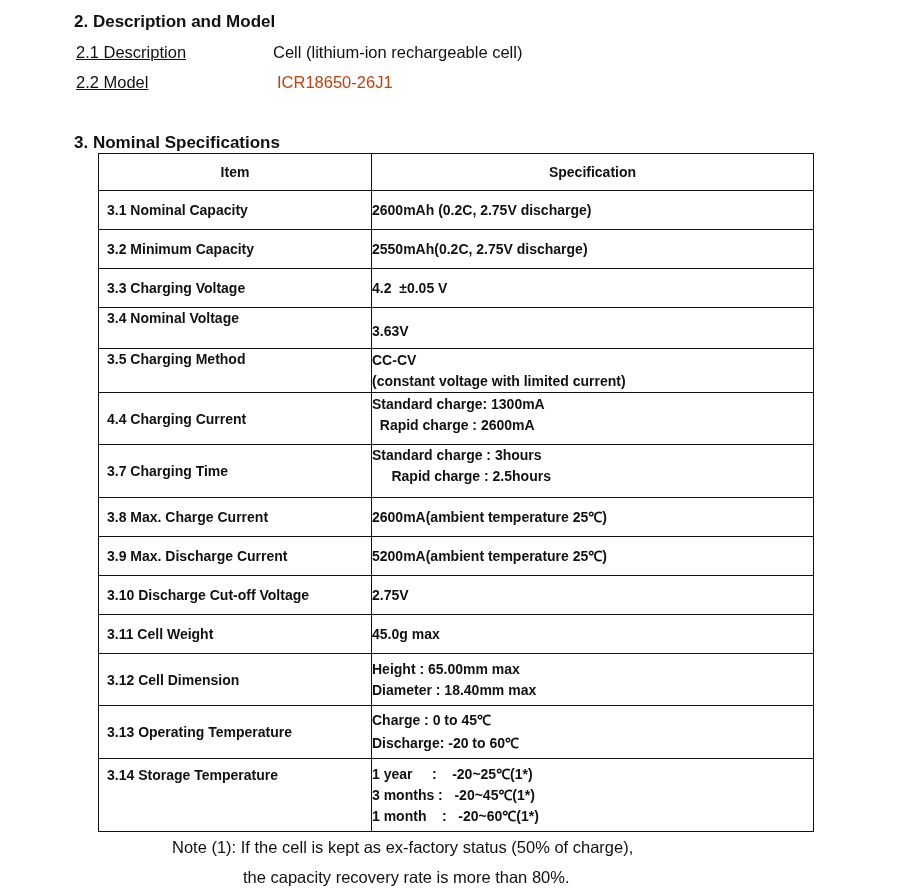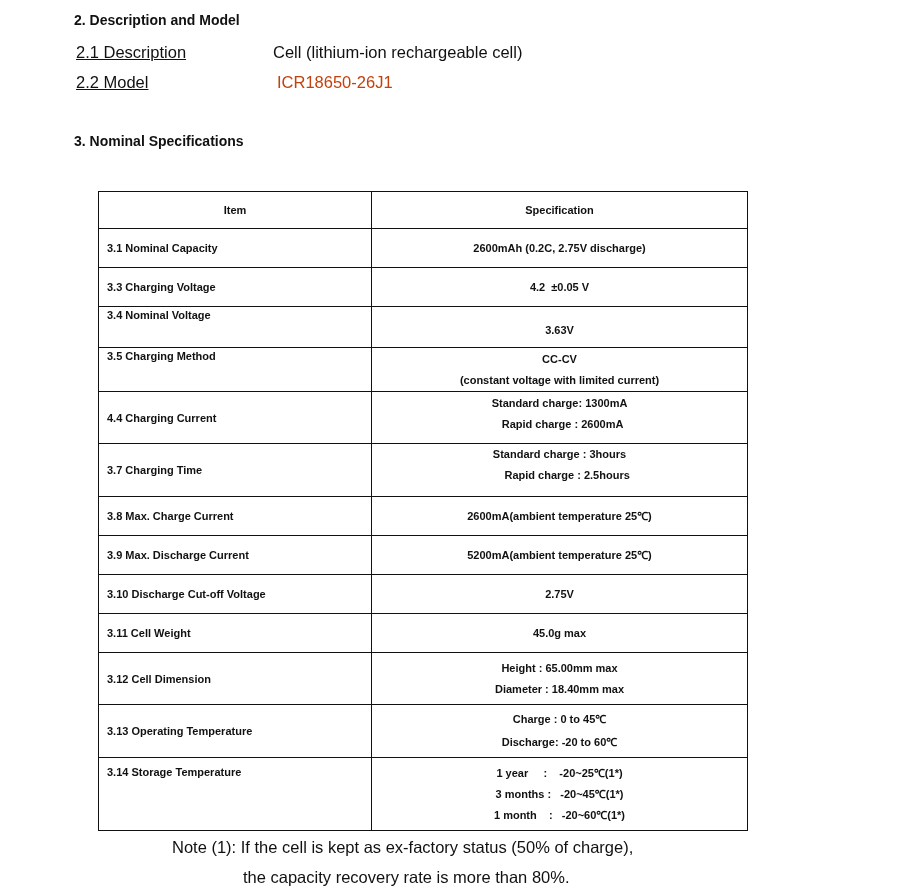--- a/index.html
+++ b/index.html
@@ -1,37 +1,37 @@
 <!DOCTYPE html>
 <html><head>
 <meta charset="utf-8">
 <style>
   html, body { margin: 0; padding: 0; background: #ffffff; }
   body {
     width: 900px; height: 894px; position: relative; overflow: hidden;
     font-family: "Liberation Sans", sans-serif; color: #111111;
   }
   .h2 {
-    position: absolute; left: 74px; font-weight: bold; font-size: 14px; color: #111;
+    position: absolute; left: 74px; font-weight: bold; font-size: 17px; color: #111;
   }
   .desc-row { position: absolute; font-size: 16.5px; }
   .desc-label { position: absolute; left: 76px; white-space: nowrap; text-decoration: underline; }
   .desc-value { position: absolute; left: 273px; white-space: nowrap; }
   .model-value { left: 277px; color: #c2410c; }
 
   table.spec {
-    position: absolute; left: 98px; top: 153px; width: 650px;
-    border-collapse: collapse; font-size: 11px; margin-top: 38px;
+    position: absolute; left: 98px; top: 153px; width: 716px;
+    border-collapse: collapse; font-size: 14px;
   }
   table.spec td, table.spec th {
     border: 1.3px solid #111; padding: 0; vertical-align: middle; font-weight: bold;
   }
   table.spec th { font-weight: bold; text-align: center; height: 36px; }
   table.spec td.item { width: 264px; padding-left: 8px; text-align: left; white-space: nowrap; }
-  table.spec td.spec { text-align: center; line-height: 21px; white-space: pre; }
+  table.spec td.spec { text-align: left; line-height: 21px; white-space: pre; }
   td.item.top { vertical-align: top; padding-top: 2px; }
   td.spec.lower { vertical-align: bottom; padding-bottom: 6px; }
   td.spec.tight { line-height: 20px; }
   td.spec.storage { line-height: 23px; }
   .note { position: absolute; font-size: 16.5px; white-space: nowrap; }
 </style>
 </head>
 <body>
 
 <div class="h2" style="top:12px;">2. Description and Model</div>
@@ -49,20 +49,24 @@
 
 <table class="spec">
   <tbody>
       <tr>
     <th>Item</th>
     <th>Specification</th>
   </tr>
   <tr style="height:39px;">
     <td class="item">3.1 Nominal Capacity</td>
     <td class="spec">2600mAh (0.2C, 2.75V discharge)</td>
+  </tr>
+  <tr style="height:39px;">
+    <td class="item">3.2 Minimum Capacity</td>
+    <td class="spec">2550mAh(0.2C, 2.75V discharge)</td>
   </tr>
   <tr style="height:39px;">
     <td class="item">3.3 Charging Voltage</td>
     <td class="spec">4.2  ±0.05 V</td>
   </tr>
   <tr style="height:41px;">
     <td class="item top">3.4 Nominal Voltage</td>
     <td class="spec lower">3.63V</td>
   </tr>
   <tr style="height:44px;">

